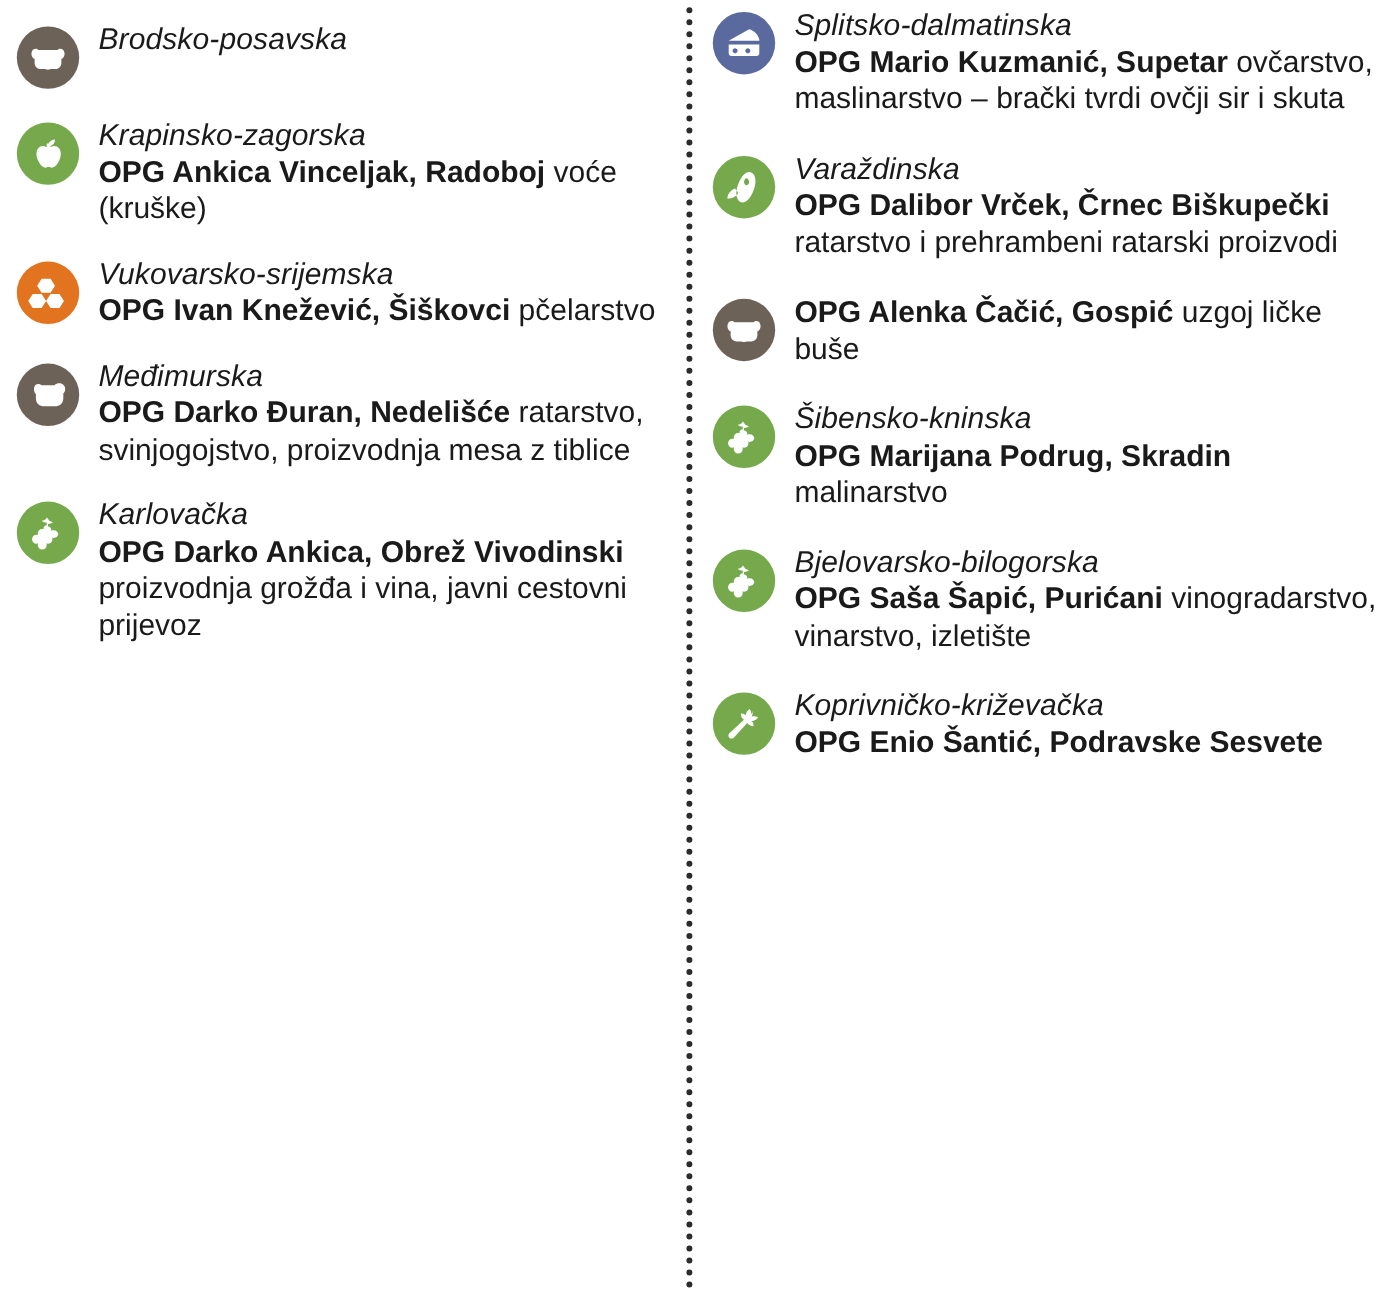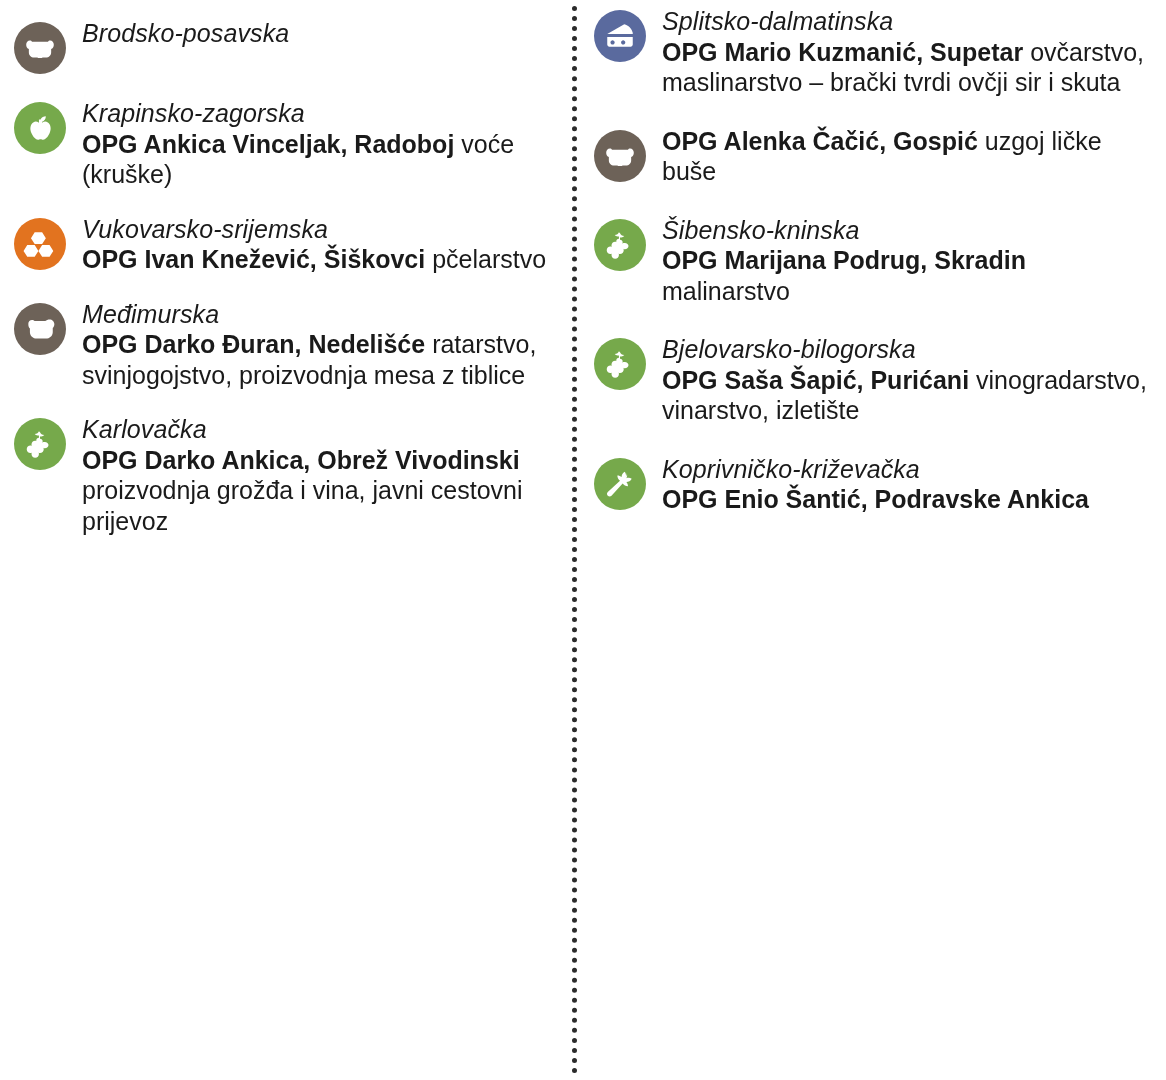--- a/index.html
+++ b/index.html
@@ -159,20 +159,31 @@
             <svg viewBox="0 0 64 64" fill="#ffffff">
               <path d="M8 28L40 10c8 2 14 8 16 16v2H8zm0 6h48v14c0 2-2 4-4 4H12c-2 0-4-2-4-4zm10 6c-2 0-4 2-4 4s2 4 4 4 4-2 4-4-2-4-4-4zm20 0c-2 0-4 2-4 4s2 4 4 4 4-2 4-4-2-4-4-4z"></path>
             </svg>
           </div>
           <div class="etext">
             <span class="county">Splitsko-dalmatinska</span>
             <span class="body-line"><span class="farm">OPG Mario Kuzmanić, Supetar</span> <span class="desc">ovčarstvo, maslinarstvo – brački tvrdi ovčji sir i skuta</span></span>
           </div>
         </div>
         <div class="entry">
+          <div class="badge" style="background: rgb(118, 169, 75);">
+            <svg viewBox="0 0 64 64" fill="#ffffff">
+              <path d="M40 8c6 0 10 6 10 14 0 14-10 34-20 34-6 0-10-6-10-14C20 28 30 8 40 8zm-4 10c-2 0-4 3-4 6s2 5 4 5 4-2 4-5-2-6-4-6zM18 34c-6 2-12 8-12 16 8 0 14-4 17-9z"></path>
+            </svg>
+          </div>
+          <div class="etext">
+            <span class="county">Varaždinska</span>
+            <span class="body-line"><span class="farm">OPG Dalibor Vrček, Črnec Biškupečki</span> <span class="desc">ratarstvo i prehrambeni ratarski proizvodi</span></span>
+          </div>
+        </div>
+        <div class="entry">
           <div class="badge" style="background: rgb(109, 98, 88);">
             <svg viewBox="0 0 64 64" fill="#ffffff">
               <path d="M6 26c0-5 3-8 7-8 2 0 3 1 4 2h30c1-1 2-2 4-2 4 0 7 3 7 8 0 4-2 7-5 8v6c0 6-4 10-10 10H21c-6 0-10-4-10-10v-6c-3-1-5-4-5-8zm12 2c2 0 3 1 3 3s-1 3-3 3-3-1-3-3 1-3 3-3zm28 0c2 0 3 1 3 3s-1 3-3 3-3-1-3-3 1-3 3-3zM24 44h16c0 4-3 7-8 7s-8-3-8-7z"></path>
             </svg>
           </div>
           <div class="etext">
             <span class="body-line"><span class="farm">OPG Alenka Čačić, Gospić</span> <span class="desc">uzgoj ličke buše</span></span>
           </div>
         </div>
         <div class="entry">
@@ -198,18 +209,18 @@
           </div>
         </div>
         <div class="entry">
           <div class="badge" style="background: rgb(118, 169, 75);">
             <svg viewBox="0 0 64 64" fill="#ffffff">
               <path d="M44 10c2 4 2 8 0 11 3-1 7-1 10 1-2 4-6 6-10 6 2 2 3 5 3 8-4 0-8-2-10-5L16 54c-2 2-5 2-7 0s-2-5 0-7l23-21c-3-2-5-6-5-10 3 0 6 1 8 3 0-4 2-8 6-10 2 3 3 7 2 10 1-3 3-6 1-9z"></path>
             </svg>
           </div>
           <div class="etext">
             <span class="county">Koprivničko-križevačka</span>
-            <span class="body-line"><span class="farm">OPG Enio Šantić, Podravske Ankica</span> <span class="desc"></span></span>
+            <span class="body-line"><span class="farm">OPG Enio Šantić, Podravske Sesvete</span> <span class="desc"></span></span>
           </div>
         </div>
       </div>
   </div>
 </div>
 
 </body></html>

